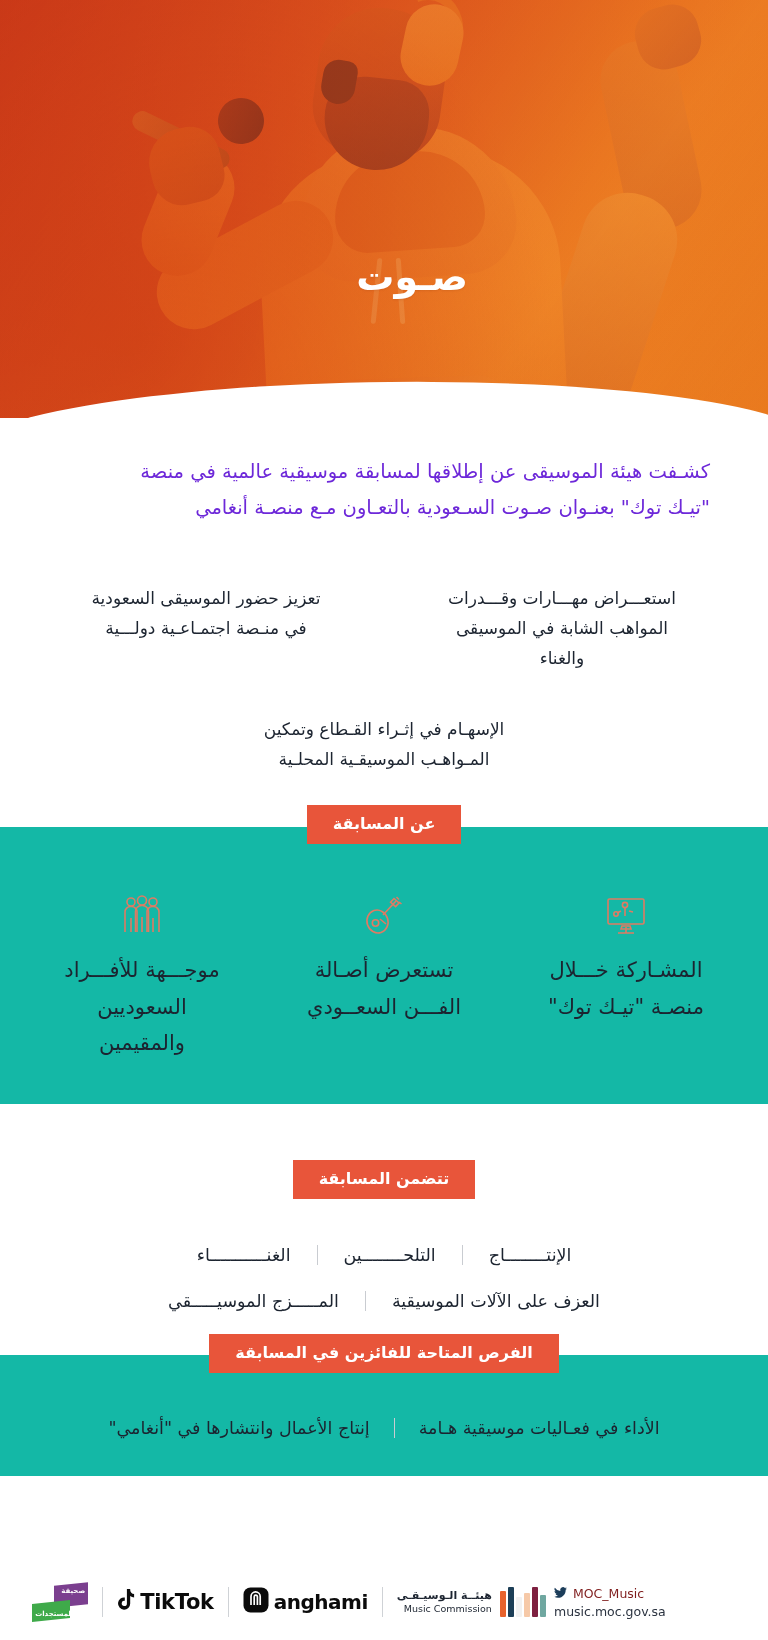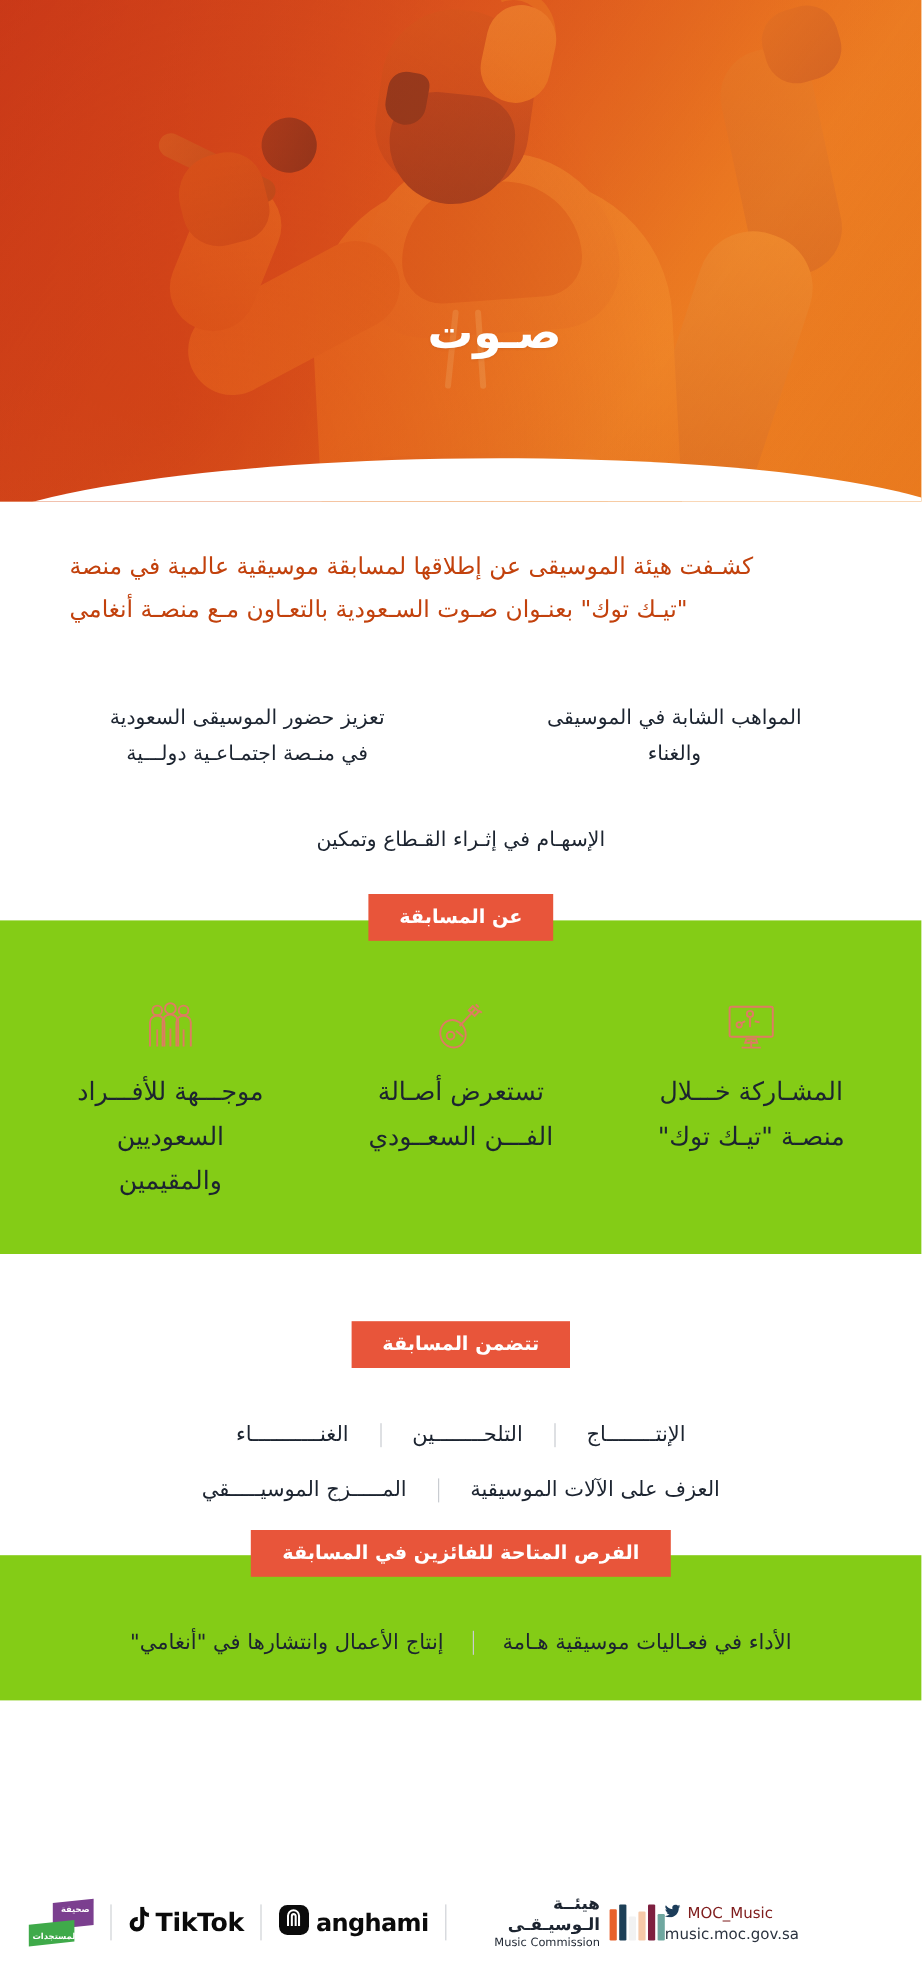--- a/index.html
+++ b/index.html
@@ -199,26 +199,26 @@
     position: absolute;
     left: -40px; bottom: -34px;
     width: 860px; height: 70px;
     background: #ffffff;
     border-radius: 50% 50% 0 0 / 100% 100% 0 0;
     transform: rotate(-0.6deg);
   }
 
   
   .band-white { background: #ffffff; }
-  .band-gray { background: #84cc16; }
+  .band-gray { background: #14b8a6; }
 
   .intro {
     padding: 36px 58px 10px;
-    text-align: left;
-    color: #c2410c;
+    text-align: right;
+    color: #6d28d9;
     font-size: 19.5px;
     line-height: 1.85;
     font-weight: 500;
   }
   .intro span { display: block; }
 
   .badge-wrap { display: flex; justify-content: center; }
   .badge {
     background: #e8553a;
     color: #ffffff;
@@ -357,21 +357,21 @@
   .logo-news .nb-txt2 {
     position: absolute; left: 3px; bottom: 2px;
     color: #fff; font-size: 7px; font-weight: bold;
   }
   .logo-tiktok { display: flex; align-items: center; gap: 4px; }
   .logo-tiktok .tt-word { font-size: 21px; font-weight: bold; color: #0b0b0b; letter-spacing: -0.3px; }
   .logo-anghami { display: flex; align-items: center; gap: 5px; }
   .logo-anghami .ang-word { font-size: 20px; font-weight: bold; color: #0b0b0b; letter-spacing: -0.5px; }
   .logo-mc { display: flex; align-items: center; gap: 8px; }
   .mc-text { direction: rtl; text-align: right; line-height: 1.25; }
-  .mc-ar { font-size: 14px; color: #1c2430; font-weight: bold; }
+  .mc-ar { font-size: 11px; color: #1c2430; font-weight: bold; }
   .mc-en { font-size: 9.5px; color: #1c2430; direction: ltr; }
   .mc-bars { display: flex; align-items: flex-end; gap: 2px; height: 30px; }
   .mc-bars i { display: block; width: 6px; border-radius: 1px; }
 </style>
 </head>
 <body>
 
 <div class="hero">
   <div class="hero-photo">
     <div class="sil-arm-right2"></div>
@@ -403,29 +403,31 @@
 </div>
 
 <div class="intro">
   <span>كشـفت هيئة الموسيقى عن إطلاقها لمسابقة موسيقية عالمية في منصة</span>
   <span>"تيـك توك" بعنـوان صـوت السـعودية بالتعـاون مـع منصـة أنغامي</span>
 </div>
 
 <div class="band-white">
   <div class="goals">
     <div class="goal">
+      <span>استعـــراض مهـــارات وقـــدرات</span>
       <span>المواهب الشابة في الموسيقى والغناء</span>
     </div>
     <div class="goal">
       <span>تعزيز حضور الموسيقى السعودية</span>
       <span>في منـصة اجتمـاعـية دولـــية</span>
     </div>
   </div>
   <div class="goal-single">
     <span>الإسهـام في إثـراء القـطاع وتمكين</span>
+    <span>المـواهـب الموسيقـية المحلـية</span>
   </div>
 </div>
 
 <div class="band-gray about-band">
   <div class="about-badge-row">
     <div class="badge">عن المسابقة</div>
   </div>
   <div class="about-cards">
 
     <div class="about-card">

